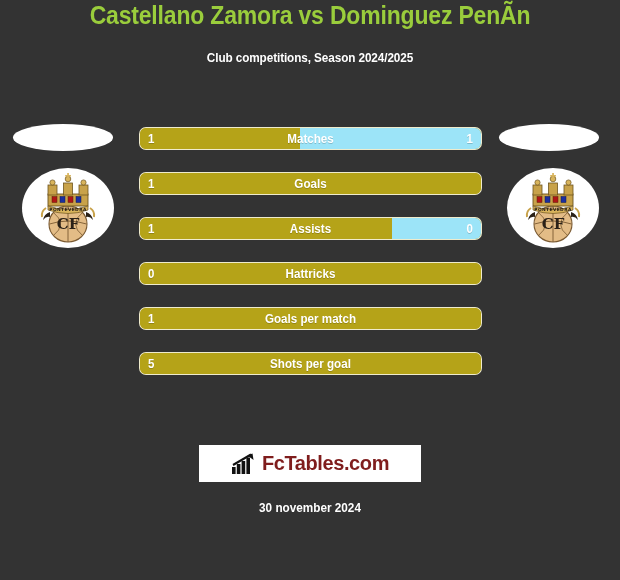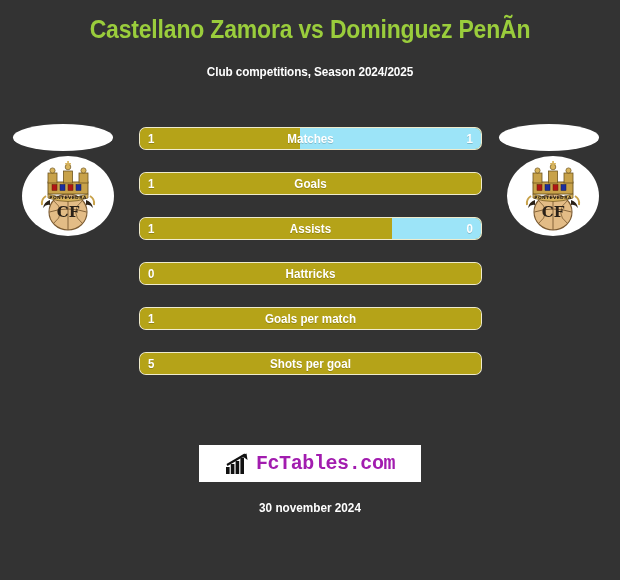--- a/index.html
+++ b/index.html
@@ -12,21 +12,20 @@
     height: 580px;
     background: #333333;
     font-family: "Liberation Sans", "DejaVu Sans", sans-serif;
     overflow: hidden;
     position: relative;
   }
 
   
   .header {
     width: 100%;
-    padding-top: 14px;
     text-align: center;
   }
   .main-title {
     color: #9ACD3C;
     font-size: 25px;
     font-weight: bold;
     letter-spacing: -0.2px;
     line-height: 30px;
     font-family: "Liberation Sans Narrow", "Liberation Sans", sans-serif;
     transform: scaleX(0.92);
@@ -40,21 +39,21 @@
     letter-spacing: -0.1px;
     transform: scaleX(0.94);
     white-space: nowrap;
   }
 
   
   .crest {
     position: absolute;
     width: 92px;
     height: 80px;
-    top: 156px;
+    top: 168px;
   }
   .crest.left  { left: 22px; }
   .crest.right { left: 507px; }
 
   .crest-disc {
     position: absolute;
     left: 0; top: 0;
     width: 92px;
     height: 80px;
     background: #FFFFFF;
@@ -142,25 +141,25 @@
     width: 222px;
     height: 37px;
     background: #FFFFFF;
     display: flex;
     align-items: center;
     justify-content: center;
     gap: 5px;
   }
   .logo-icon { display: block; }
   .logo-text {
-    color: #a21caf;
+    color: #7f1d1d;
     font-size: 20px;
     font-weight: bold;
     letter-spacing: -0.4px;
-    font-family: Liberation Mono, monospace;
+    font-family: Liberation Sans, sans-serif;
   }
   .footer-date {
     position: absolute;
     left: 0; right: 0;
     top: 501px;
     text-align: center;
     color: #FFFFFF;
     font-size: 12.5px;
     font-weight: bold;
     transform: scaleX(0.94);

